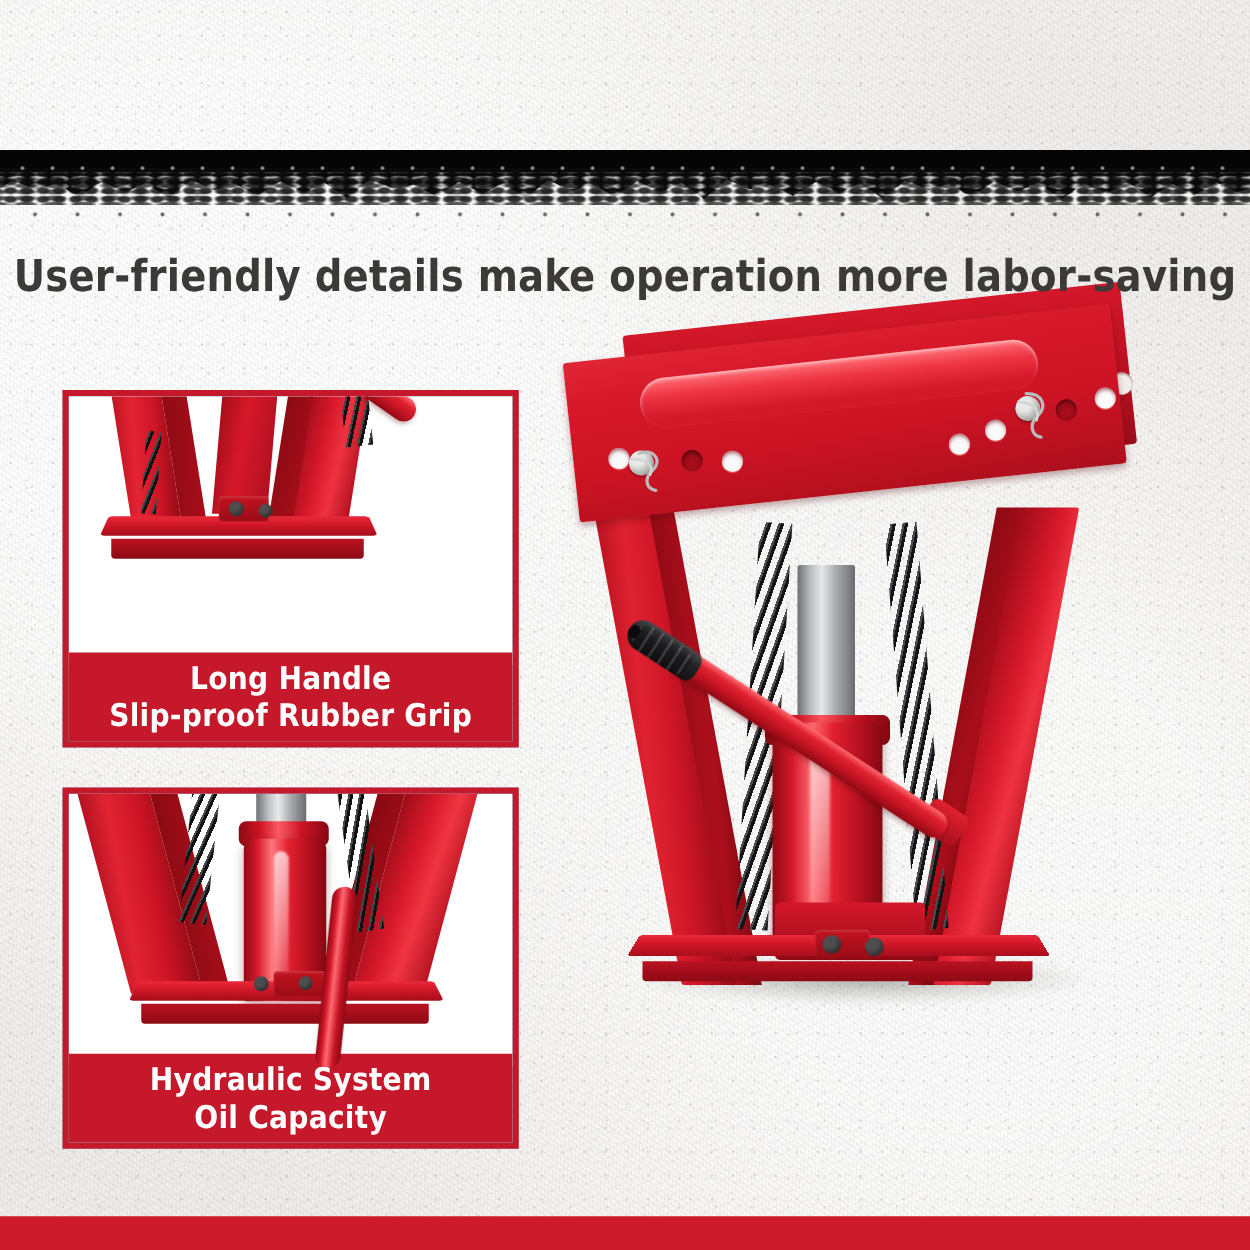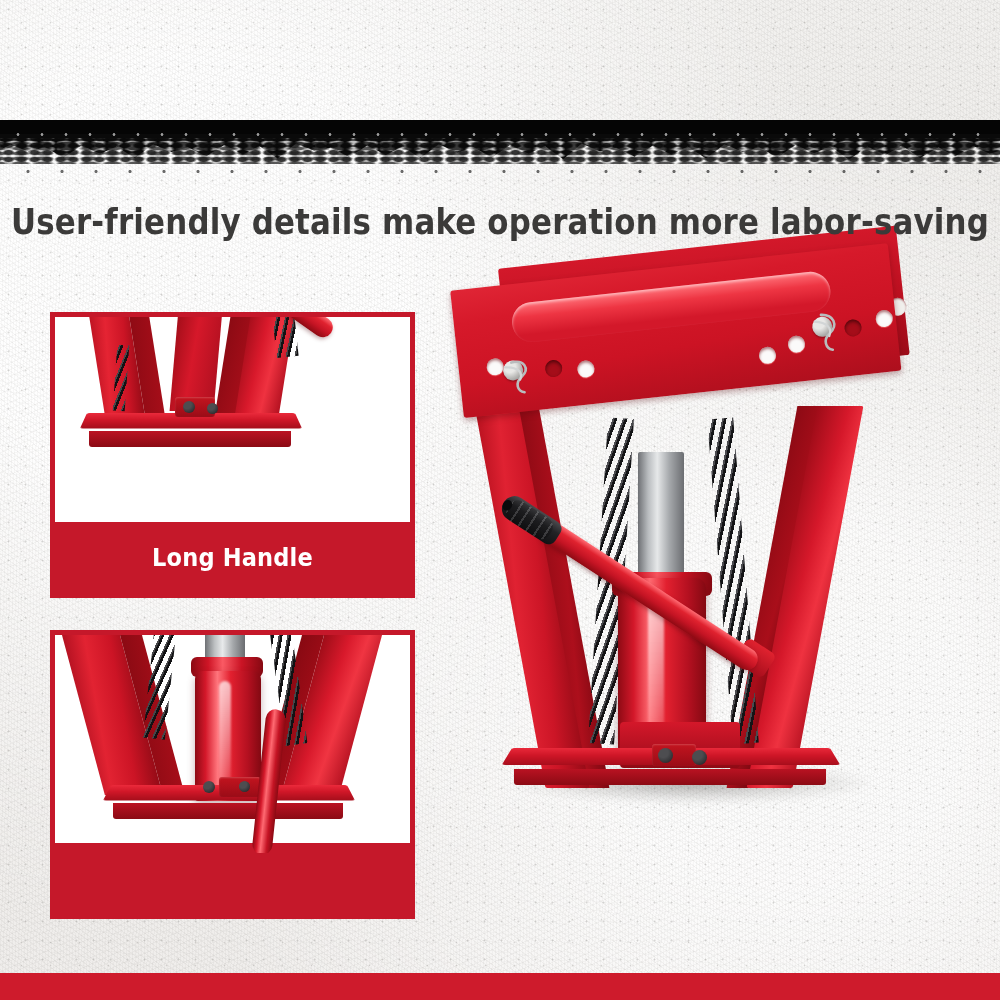--- a/index.html
+++ b/index.html
@@ -476,20 +476,21 @@
         <div class="bolt" style="left:152px; top:86px; width:11px; height:11px;"></div>
 
         <div class="handle" style="left:-54px; top:6px; width:330px; height:20px; transform:rotate(35deg); transform-origin:100% 50%;">
           <div class="bar" style="left:54px; width:276px; height:20px; border-radius:10px;"></div>
 
         </div>
       </div>
     </div>
     <div class="card-caption">
       <span class="cap-line">Long Handle</span>
+      <span class="cap-line">Slip-proof Rubber Grip</span>
     </div>
   </div>
 
   <div class="card" id="card-2">
     <div class="card-photo">
       <div class="product" id="prod-inset-2">
 
         <div style="position:absolute; left:26px; top:-18px; width:58px; height:178px;
                     transform:skewX(15deg);
                     background:linear-gradient(95deg,#b01020 0%,#e22332 32%,#cc1425 66%,#920b16 100%);"></div>
@@ -529,18 +530,20 @@
         <div class="bolt-plate" style="left:164px; top:142px; width:42px; height:20px;"></div>
         <div class="bolt" style="left:148px; top:146px; width:12px; height:12px;"></div>
         <div class="bolt" style="left:184px; top:146px; width:11px; height:11px;"></div>
 
         <div style="position:absolute; left:204px; top:74px; width:20px; height:146px;
                     transform:rotate(6deg); border-radius:10px;
                     background:linear-gradient(90deg,#8d0a14 0%,#d4182a 22%,#ff6a72 42%,#c51424 72%,#8b0a13 100%);"></div>
       </div>
     </div>
     <div class="card-caption">
+      <span class="cap-line">Hydraulic System</span>
+      <span class="cap-line">Oil Capacity</span>
     </div>
   </div>
 
   <div class="bottom-bar"></div>
 
 </div>
 
 </body></html>

